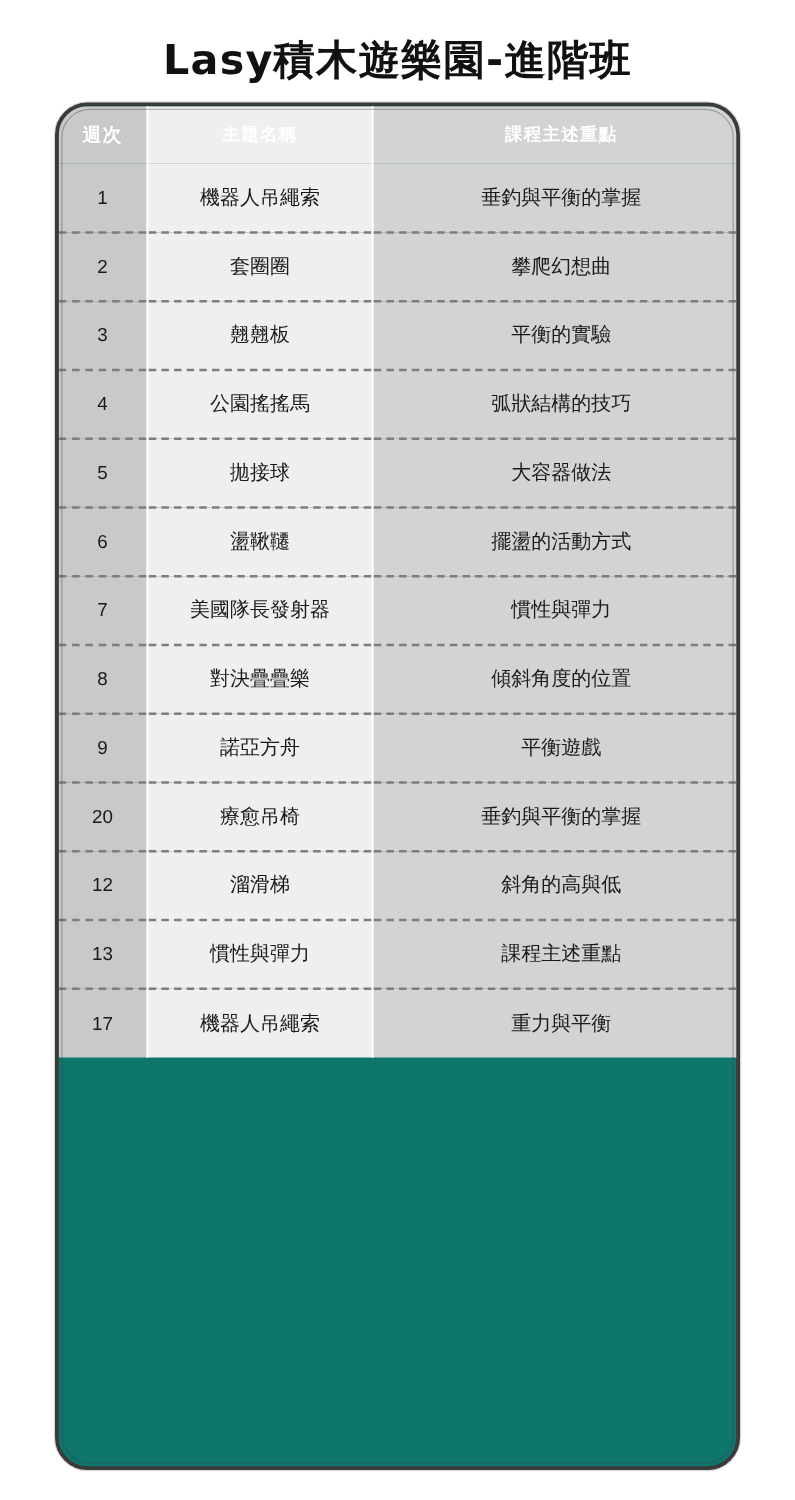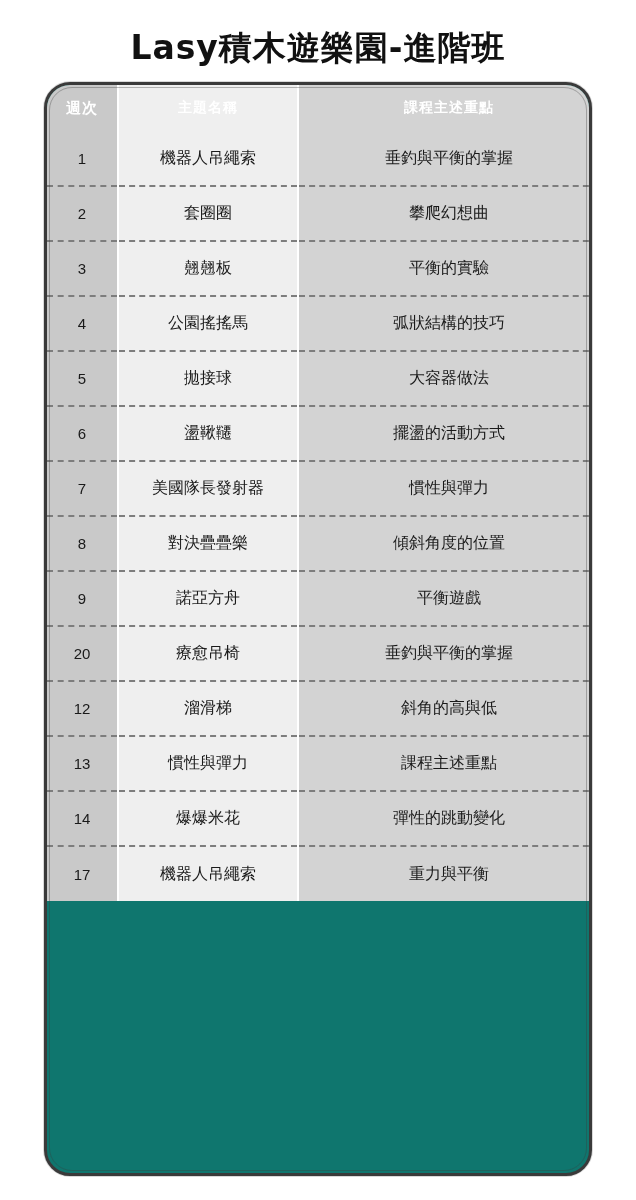--- a/index.html
+++ b/index.html
@@ -175,25 +175,20 @@
             <td class="col-week">12</td>
             <td class="col-topic">溜滑梯</td>
             <td class="col-focus">斜角的高與低</td>
           </tr>
           <tr>
             <td class="col-week">13</td>
             <td class="col-topic">慣性與彈力</td>
             <td class="col-focus">課程主述重點</td>
           </tr>
           <tr>
-            <td class="col-week">14</td>
-            <td class="col-topic">爆爆米花</td>
-            <td class="col-focus">彈性的跳動變化</td>
-          </tr>
-          <tr>
             <td class="col-week">17</td>
             <td class="col-topic">機器人吊繩索</td>
             <td class="col-focus">重力與平衡</td>
           </tr>
         </tbody>
     </table>
   </div>
 
 </div>
 

